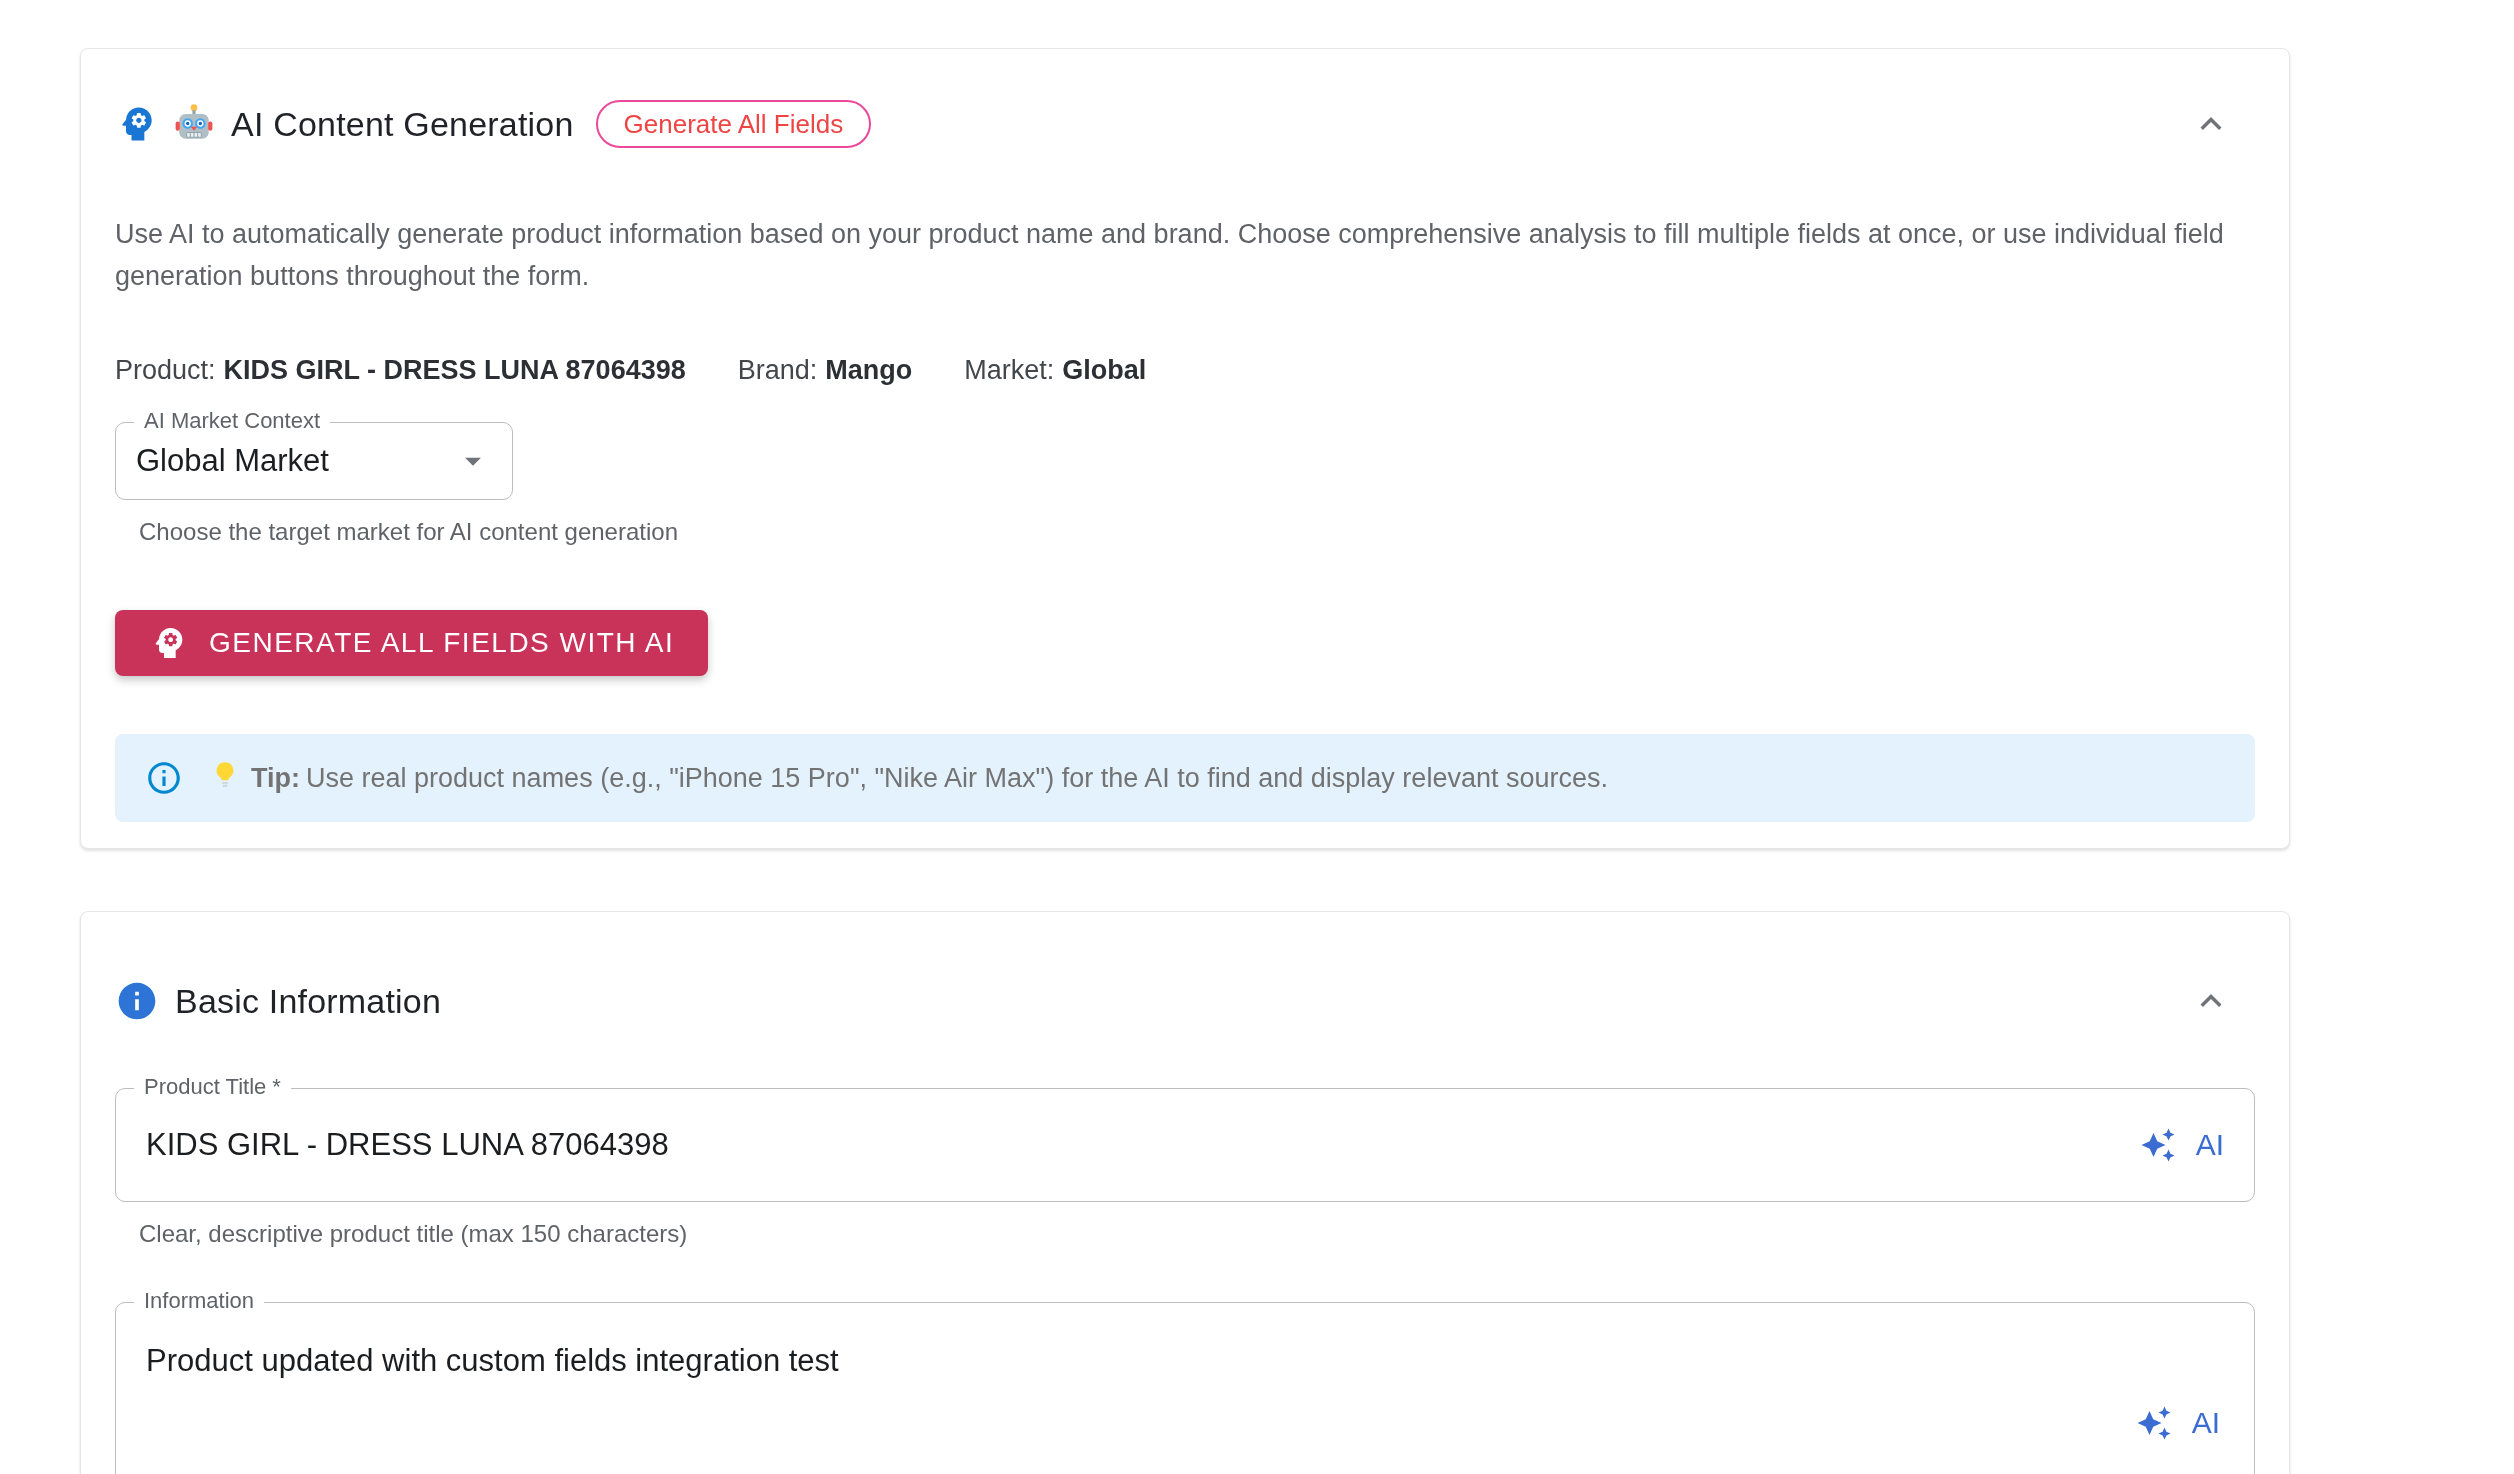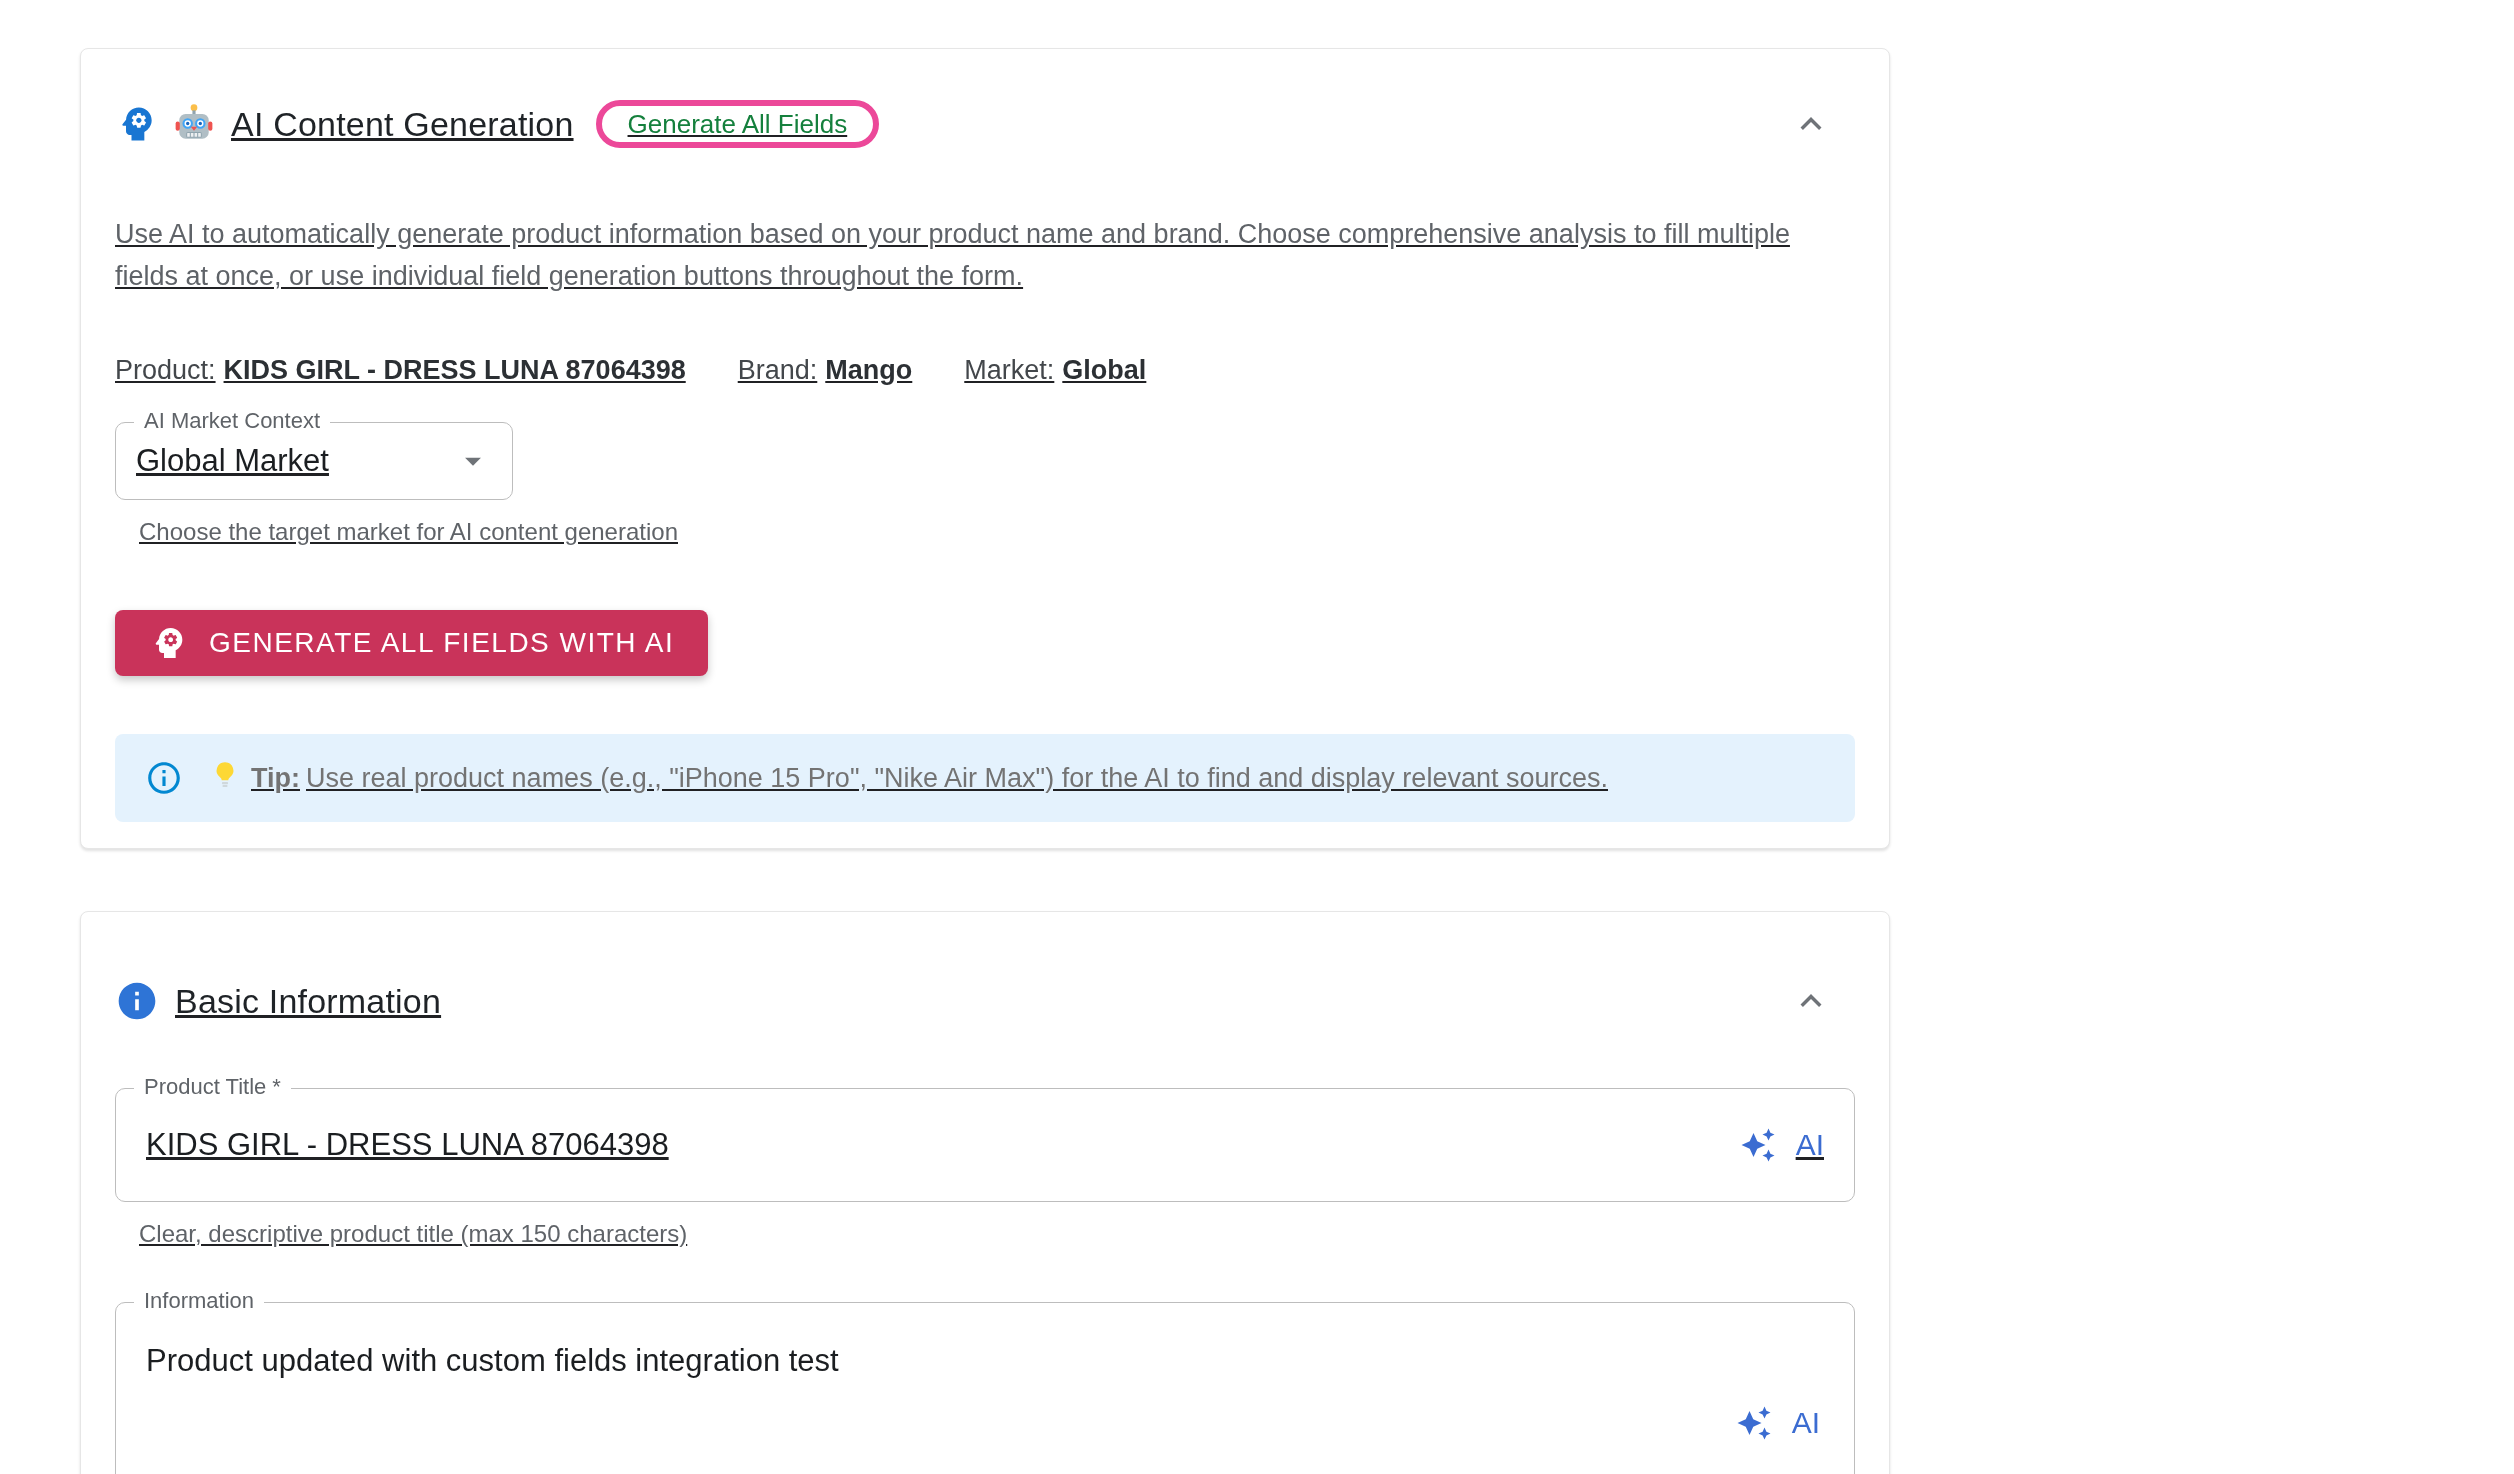--- a/index.html
+++ b/index.html
@@ -7,46 +7,45 @@
   body {
     width: 2514px; height: 1474px;
     background: #ffffff;
     overflow: hidden;
     font-family: "Liberation Sans", sans-serif;
     color: #202124;
   }
   .page { width: 2514px; }
 
   .card {
-    width: 1810px;
+    width: 2210px;
     margin-left: 80px;
     background: #ffffff;
     border: 1px solid #e6e6e6;
     border-radius: 8px;
     box-shadow: 0 2px 3px rgba(0,0,0,0.12);
-    text-decoration: underline;
   }
   .card.ai    { margin-top: 48px; padding: 48px 34px 26px 34px; }
   .card.basic { margin-top: 62px; padding: 62px 34px 40px 34px; height: 780px; }
 
   
   .card-header { display: flex; align-items: center; height: 54px; }
   .hdr-icon { display: flex; align-items: center; }
   .hdr-icon svg { width: 44px; height: 44px; }
   .emoji-icon { display: flex; align-items: center; margin-left: 14px; }
   .emoji-icon svg { width: 42px; height: 42px; }
   .card-title { font-size: 34px; font-weight: 400; color: #1f2327; margin: 0 0 0 16px; letter-spacing: 0.2px; }
   .chip {
     margin-left: 22px;
     height: 48px;
     display: inline-flex; align-items: center;
     padding: 0 26px;
-    border: 6px solid #ec4899;
+    border: 2px solid #ec4899;
     border-radius: 26px;
-    color: #15803d;
+    color: #ef4444;
     font-size: 26px;
     background: transparent;
     font-family: inherit;
     cursor: pointer;
     white-space: nowrap;
   }
   .collapse-btn {
     margin-left: auto; margin-right: 16px;
     width: 56px; height: 56px;
     border: none; border-radius: 50%;

